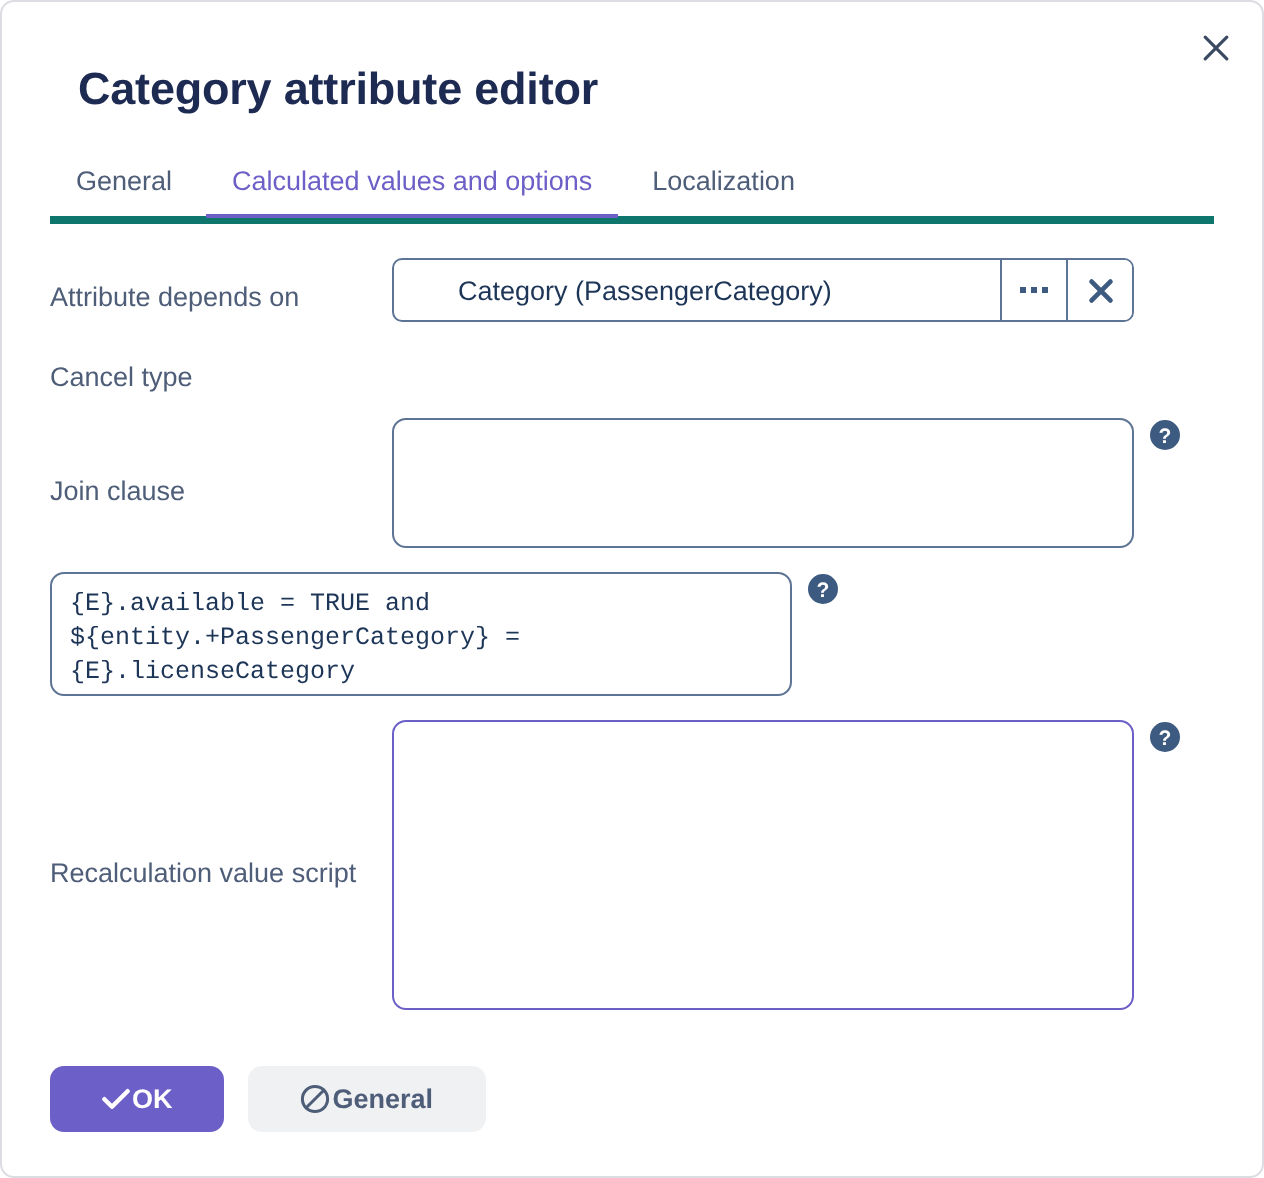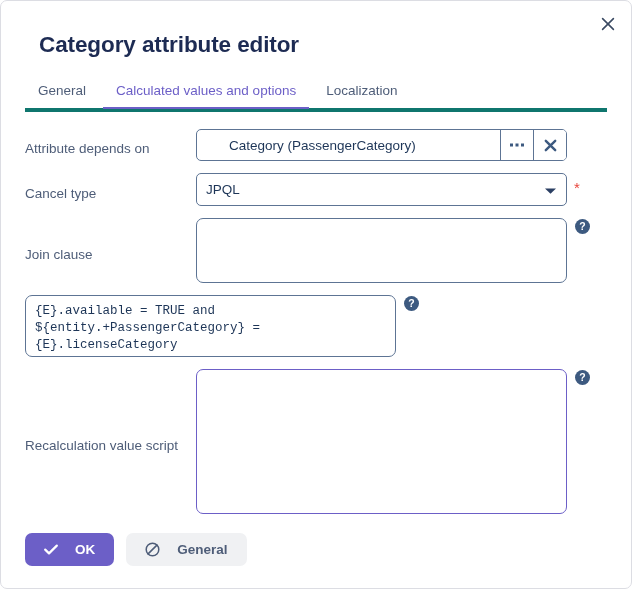--- a/index.html
+++ b/index.html
@@ -230,23 +230,23 @@
     right: 0;
     bottom: 0;
     padding: 0 24px 22px 24px;
     display: flex;
     align-items: center;
     gap: 12px;
   }
   .btn {
     display: inline-flex;
     align-items: center;
-    gap: 17px;
+    gap: 1px;
     height: 33px;
-    padding: 0 19px;
+    padding: 0 26px;
     border: none;
     border-radius: 7px;
     font-size: 13.5px;
     font-weight: bold;
     cursor: pointer;
     font-family: "Liberation Sans", sans-serif;
     line-height: 1;
   }
   .btn-primary {
     background: #6c5fc7;
@@ -302,33 +302,20 @@
                 <path d="M1.8 1.8 L11.2 11.2 M11.2 1.8 L1.8 11.2" stroke="#3d5a80" stroke-width="2.4" stroke-linecap="round"></path>
               </svg>
             </span>
           </button>
         </div>
       </div>
     </div>
 
     <div class="form-row">
       <div class="form-label">Cancel type</div>
-      <div class="field-area">
-        <div class="select-wrap">
-          <div class="select-box">
-            <span class="select-value">JPQL</span>
-            <span class="select-arrow">
-              <svg width="13" height="8" viewBox="0 0 13 8" aria-hidden="true">
-                <path d="M1 1.5 L6.5 6.8 L12 1.5 Z" fill="#2b3f63"></path>
-              </svg>
-            </span>
-          </div>
-        </div>
-        <span class="required-star">*</span>
-      </div>
     </div>
 
     <div class="form-row">
       <div class="form-label">Join clause</div>
       <div class="field-area">
         <textarea class="textarea-box ta-join" style=""></textarea>
         <span class="help-icon">
           <svg width="15" height="15" viewBox="0 0 15 15" aria-hidden="true">
             <circle cx="7.5" cy="7.5" r="7.5" fill="#3d5a80"></circle>
             <text x="7.5" y="11.3" text-anchor="middle" font-family="Liberation Sans, sans-serif" font-size="10.5" font-weight="bold" fill="#ffffff">?</text>

